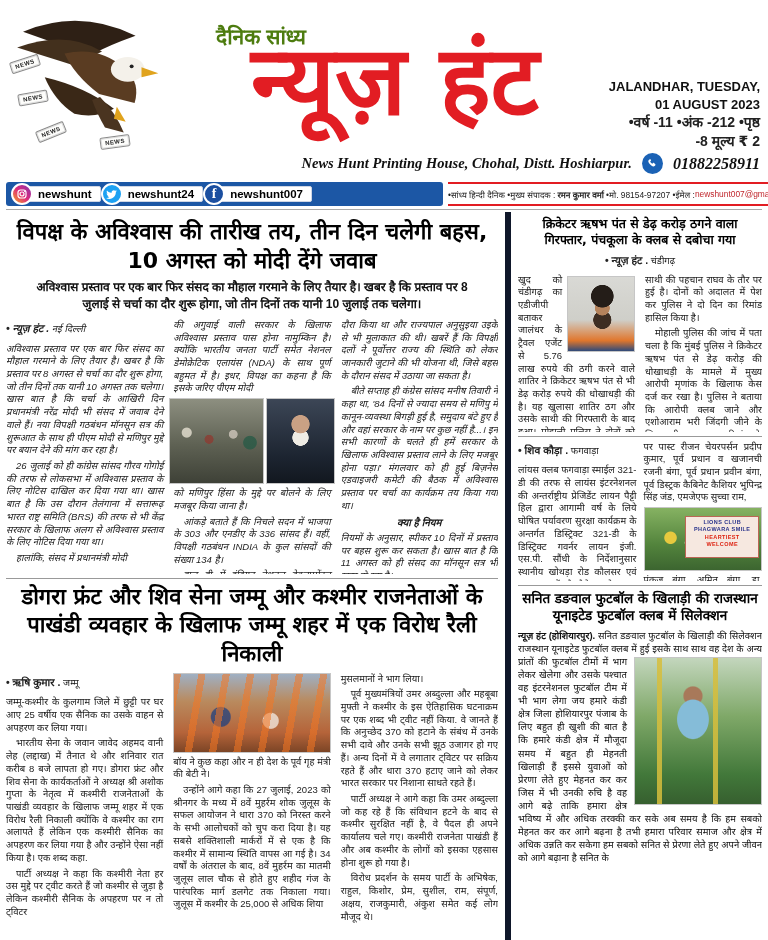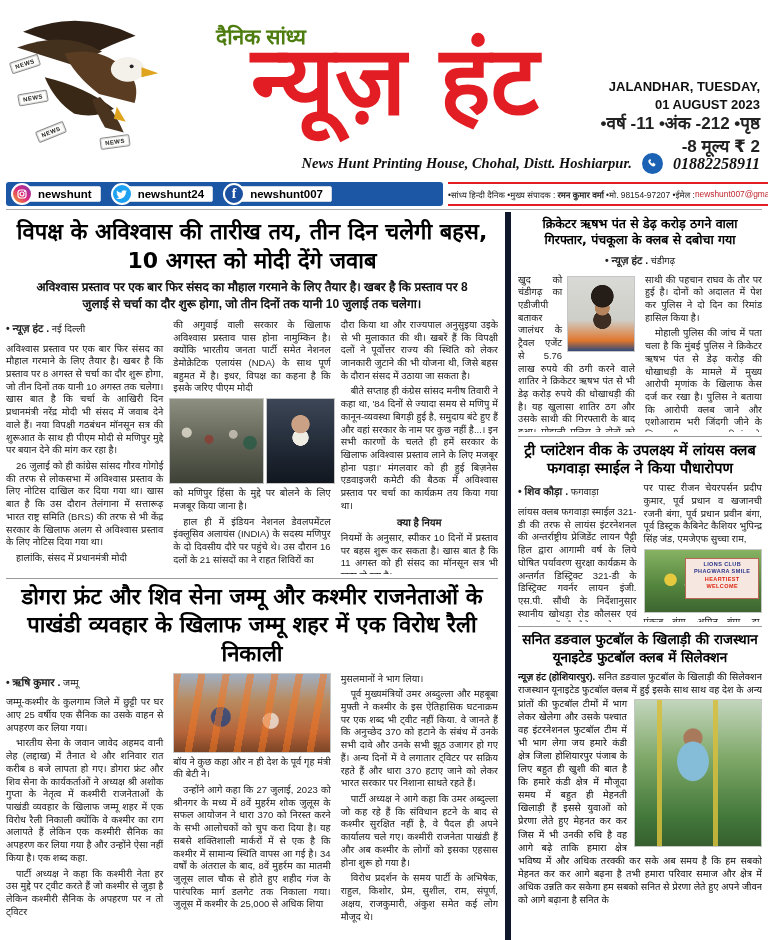--- a/index.html
+++ b/index.html
@@ -11,30 +11,30 @@
   .logo svg{width:100%;height:100%;}
   .bundle{position:absolute;background:#fdfdfb;border:1px solid #8a8a8a;border-radius:2px;
           font-size:6px;font-weight:700;letter-spacing:.5px;padding:2px 4px;color:#222;
           box-shadow:inset 0 0 0 1px #ddd;}
   .tagline{position:absolute;left:216px;top:22px;font-size:21px;font-weight:700;color:#4d7c0f;}
   .title{position:absolute;left:170px;top:26px;width:450px;text-align:center;
          font-size:96px;line-height:1.15;font-weight:900;color:#e21d23;
          font-family:"DejaVu Sans",sans-serif;}
   .mast-right{position:absolute;right:8px;top:78px;text-align:right;line-height:1.35;}
   .dateline{font-weight:700;font-size:13px;color:#111;}
-  .issue{font-size:17px;font-weight:700;color:#222;}
+  .issue{font-size:14px;font-weight:700;color:#222;}
   .printer-row{position:absolute;right:8px;top:153px;display:flex;align-items:center;gap:10px;}
   .printer{font-family:"Liberation Serif","DejaVu Serif",serif;font-style:italic;font-weight:700;font-size:14.5px;}
   .phone-badge{width:21px;height:21px;border-radius:50%;background:#1b62b5;display:flex;
                align-items:center;justify-content:center;flex:0 0 auto;}
   .phone-num{font-size:16px;font-weight:700;font-style:italic;font-family:"Liberation Serif",serif;}
   
   .social-bar{display:flex;align-items:stretch;height:24px;margin:0 6px;}
   .social-left{flex:0 0 432px;background:#1c57a5;border-radius:3px;display:flex;align-items:center;
-               padding-left:5px;gap:10px;}
+               padding-left:5px;}
   .chip{display:flex;align-items:center;}
   .chip-icon{width:22px;height:22px;border-radius:50%;z-index:2;display:flex;align-items:center;
              justify-content:center;border:2px solid #fff;box-sizing:border-box;}
   .ig{background:linear-gradient(45deg,#f5a623 0%,#dd2a7b 50%,#8134af 100%);}
   .tw{background:#1da1f2;}
   .fb{background:#1b4fa0;}
   .fb-letter{color:#fff;font-weight:700;font-size:14px;font-family:"Liberation Serif",serif;}
   .chip-label{background:#fff;border:1px solid #cfd6e4;margin-left:-7px;padding:1px 8px 1px 11px;
               font-weight:700;font-size:11.5px;color:#000;border-radius:2px;}
   .social-right{flex:1;background:#fff;border-top:2px solid #e21d23;border-bottom:2px solid #e21d23;
@@ -56,21 +56,21 @@
   .hl-cricket{font-size:12.5px;}
   .hl-plant{font-size:14.5px;}
   .hl-fb{font-size:13.5px;}
   .standfirst{font-size:12px;font-weight:700;text-align:center;margin:2px 26px 6px;line-height:1.4;}
   .byline{font-size:9.5px;margin:2px 0 7px;color:#222;}
   .byline b{font-size:10.5px;}
   .cols{display:flex;gap:10px;}
   .col{flex:1;min-width:0;text-align:justify;font-size:9.5px;line-height:1.34;color:#1c1c1c;}
   .col p{margin:0 0 3px;text-indent:10px;}
   .col p.ni{text-indent:0;}
-  .lead-body{height:255px;overflow:hidden;}
+  .lead-body{height:255px;overflow:hidden;font-style:italic;}
   .dogra-body{height:278px;overflow:hidden;}
   .cricket-body{height:158px;overflow:hidden;}
   .plant-body{height:140px;overflow:hidden;gap:7px;}
   .fb-body{height:235px;overflow:hidden;font-size:9.5px;line-height:1.38;text-align:justify;}
   .fb-body p{margin:0 0 3px;}
   .subhead{font-weight:700;text-align:center;font-size:10px;margin:2px 0;text-indent:0 !important;}
   
   .ph{border:1px solid #c6c6c6;box-sizing:border-box;}
   .lead-photos{display:flex;gap:2px;margin:3px -4px;height:86px;}
   .ph-parl{flex:1.1;background:
@@ -202,20 +202,21 @@
             <p>26 जुलाई को ही कांग्रेस सांसद गौरव गोगोई की तरफ से लोकसभा में अविश्वास प्रस्ताव के लिए नोटिस दाखिल कर दिया गया था। खास बात है कि उस दौरान तेलंगाना में सत्तारूढ़ भारत राष्ट्र समिति (BRS) की तरफ से भी केंद्र सरकार के खिलाफ अलग से अविश्वास प्रस्ताव के लिए नोटिस दिया गया था।</p>
             <p>हालांकि, संसद में प्रधानमंत्री मोदी</p>
           </div>
           <div class="col">
             <p class="ni">की अगुवाई वाली सरकार के खिलाफ अविश्वास प्रस्ताव पास होना नामुम्किन है। क्योंकि भारतीय जनता पार्टी समेत नेशनल डेमोक्रेटिक एलायंस (NDA) के साथ पूर्ण बहुमत में है। इधर, विपक्ष का कहना है कि इसके जरिए पीएम मोदी</p>
             <div class="lead-photos">
               <div class="ph ph-parl"></div>
               <div class="ph ph-modi"></div>
             </div>
             <p class="ni">को मणिपुर हिंसा के मुद्दे पर बोलने के लिए मजबूर किया जाना है।</p>
+            <p>आंकड़े बताते हैं कि निचले सदन में भाजपा के 303 और एनडीए के 336 सांसद हैं। वहीं, विपक्षी गठबंधन INDIA के कुल सांसदों की संख्या 134 है।</p>
             <p>हाल ही में इंडियन नेशनल डेवलपमेंटल इंक्लूसिव अलायंस (INDIA) के सदस्य मणिपुर के दो दिवसीय दौरे पर पहुंचे थे। उस दौरान 16 दलों के 21 सांसदों का ने राहत शिविरों का</p>
           </div>
           <div class="col">
             <p class="ni">दौरा किया था और राज्यपाल अनुसुइया उइके से भी मुलाकात की थी। खबरें हैं कि विपक्षी दलों ने पूर्वोत्तर राज्य की स्थिति को लेकर जानकारी जुटाने की भी योजना थी, जिसे बहस के दौरान संसद में उठाया जा सकता है।</p>
             <p>बीते सप्ताह ही कंग्रेस सांसद मनीष तिवारी ने कहा था, '84 दिनों से ज्यादा समय से मणिपु में कानून-व्यवस्था बिगड़ी हुई है, समुदाय बंटे हुए हैं और वहां सरकार के नाम पर कुछ नहीं है...। इन सभी कारणों के चलते ही हमें सरकार के खिलाफ अविश्वास प्रस्ताव लाने के लिए मजबूर होना पड़ा।' मंगलवार को ही हुई बिज़नेस एडवाइजरी कमेटी की बैठक में अविश्वास प्रस्ताव पर चर्चा का कार्यक्रम तय किया गया था।</p>
             <p class="subhead">क्या है नियम</p>
             <p class="ni">नियमों के अनुसार, स्पीकर 10 दिनों में प्रस्ताव पर बहस शुरू कर सकता है। खास बात है कि 11 अगस्त को ही संसद का मॉनसून सत्र भी खत्म हो रहा है।</p>
           </div>
         </div>
       </article>
@@ -267,21 +268,20 @@
           <div class="col">
             <p class="ni">साथी की पहचान राघव के तौर पर हुई है। दोनों को अदालत में पेश कर पुलिस ने दो दिन का रिमांड हासिल किया है।</p>
             <p>मोहाली पुलिस की जांच में पता चला है कि मुंबई पुलिस ने क्रिकेटर ऋषभ पंत से डेढ़ करोड़ की धोखाधड़ी के मामले में मुख्य आरोपी मृणांक के खिलाफ केस दर्ज कर रखा है। पुलिस ने बताया कि आरोपी क्लब जाने और एशोआराम भरी जिंदगी जीने के लिए ठगी करता था। रिमांड के दौरान पुलिस इस बात पता लगाएगी कि आरोपी ने अब तक कितने लोगों को ठगा है।</p>
           </div>
         </div>
       </article>
 
       <hr class="rule">
 
       <article>
-        <h2 class="hl hl-plant">ट्री प्लांटेशन वीक के उपलक्ष्य में लांयस क्लब फगवाड़ा स्माईल ने किया पौधारोपण</h2>
         <div class="cols plant-body">
           <div class="col">
             <div class="byline">
               <b>• शिव कौड़ा .</b>
               <span>फगवाड़ा</span>
             </div>
             <p class="ni">लांयस क्लब फगवाड़ा स्माईल 321-डी की तरफ से लायंस इंटरनेशनल की अन्तर्राष्ट्रीय प्रेजिडेंट लायन पैट्टी हिल द्वारा आगामी वर्ष के लिये घोषित पर्यावरण सुरक्षा कार्यक्रम के अन्तर्गत डिस्ट्रिक्ट 321-डी के डिस्ट्रिक्ट गवर्नर लायन इंजी. एस.पी. सौंधी के निर्देशानुसार स्थानीय खोथड़ा रोड कौलसर एवं परम नगर में सौ पौधे लगाये। क्लब अध्यक्ष लायन रुपिन्द्र कौर की अगवाई में पौधारोपण की मुहिम का शुभारंभ पास्ट डिस्ट्रिक्ट गवर्नर लायन हरीश बंगा ने करवाया। इस अवसर</p>
           </div>
           <div class="col">
             <p class="ni">पर पास्ट रीजन चेयरपर्सन प्रदीप कुमार, पूर्व प्रधान व खजानची रजनी बंगा, पूर्व प्रधान प्रवीन बंगा, पूर्व डिस्ट्रक कैबिनेट कैशियर भुपिन्द्र सिंह जंड, एमजेएफ सुच्चा राम,</p>

